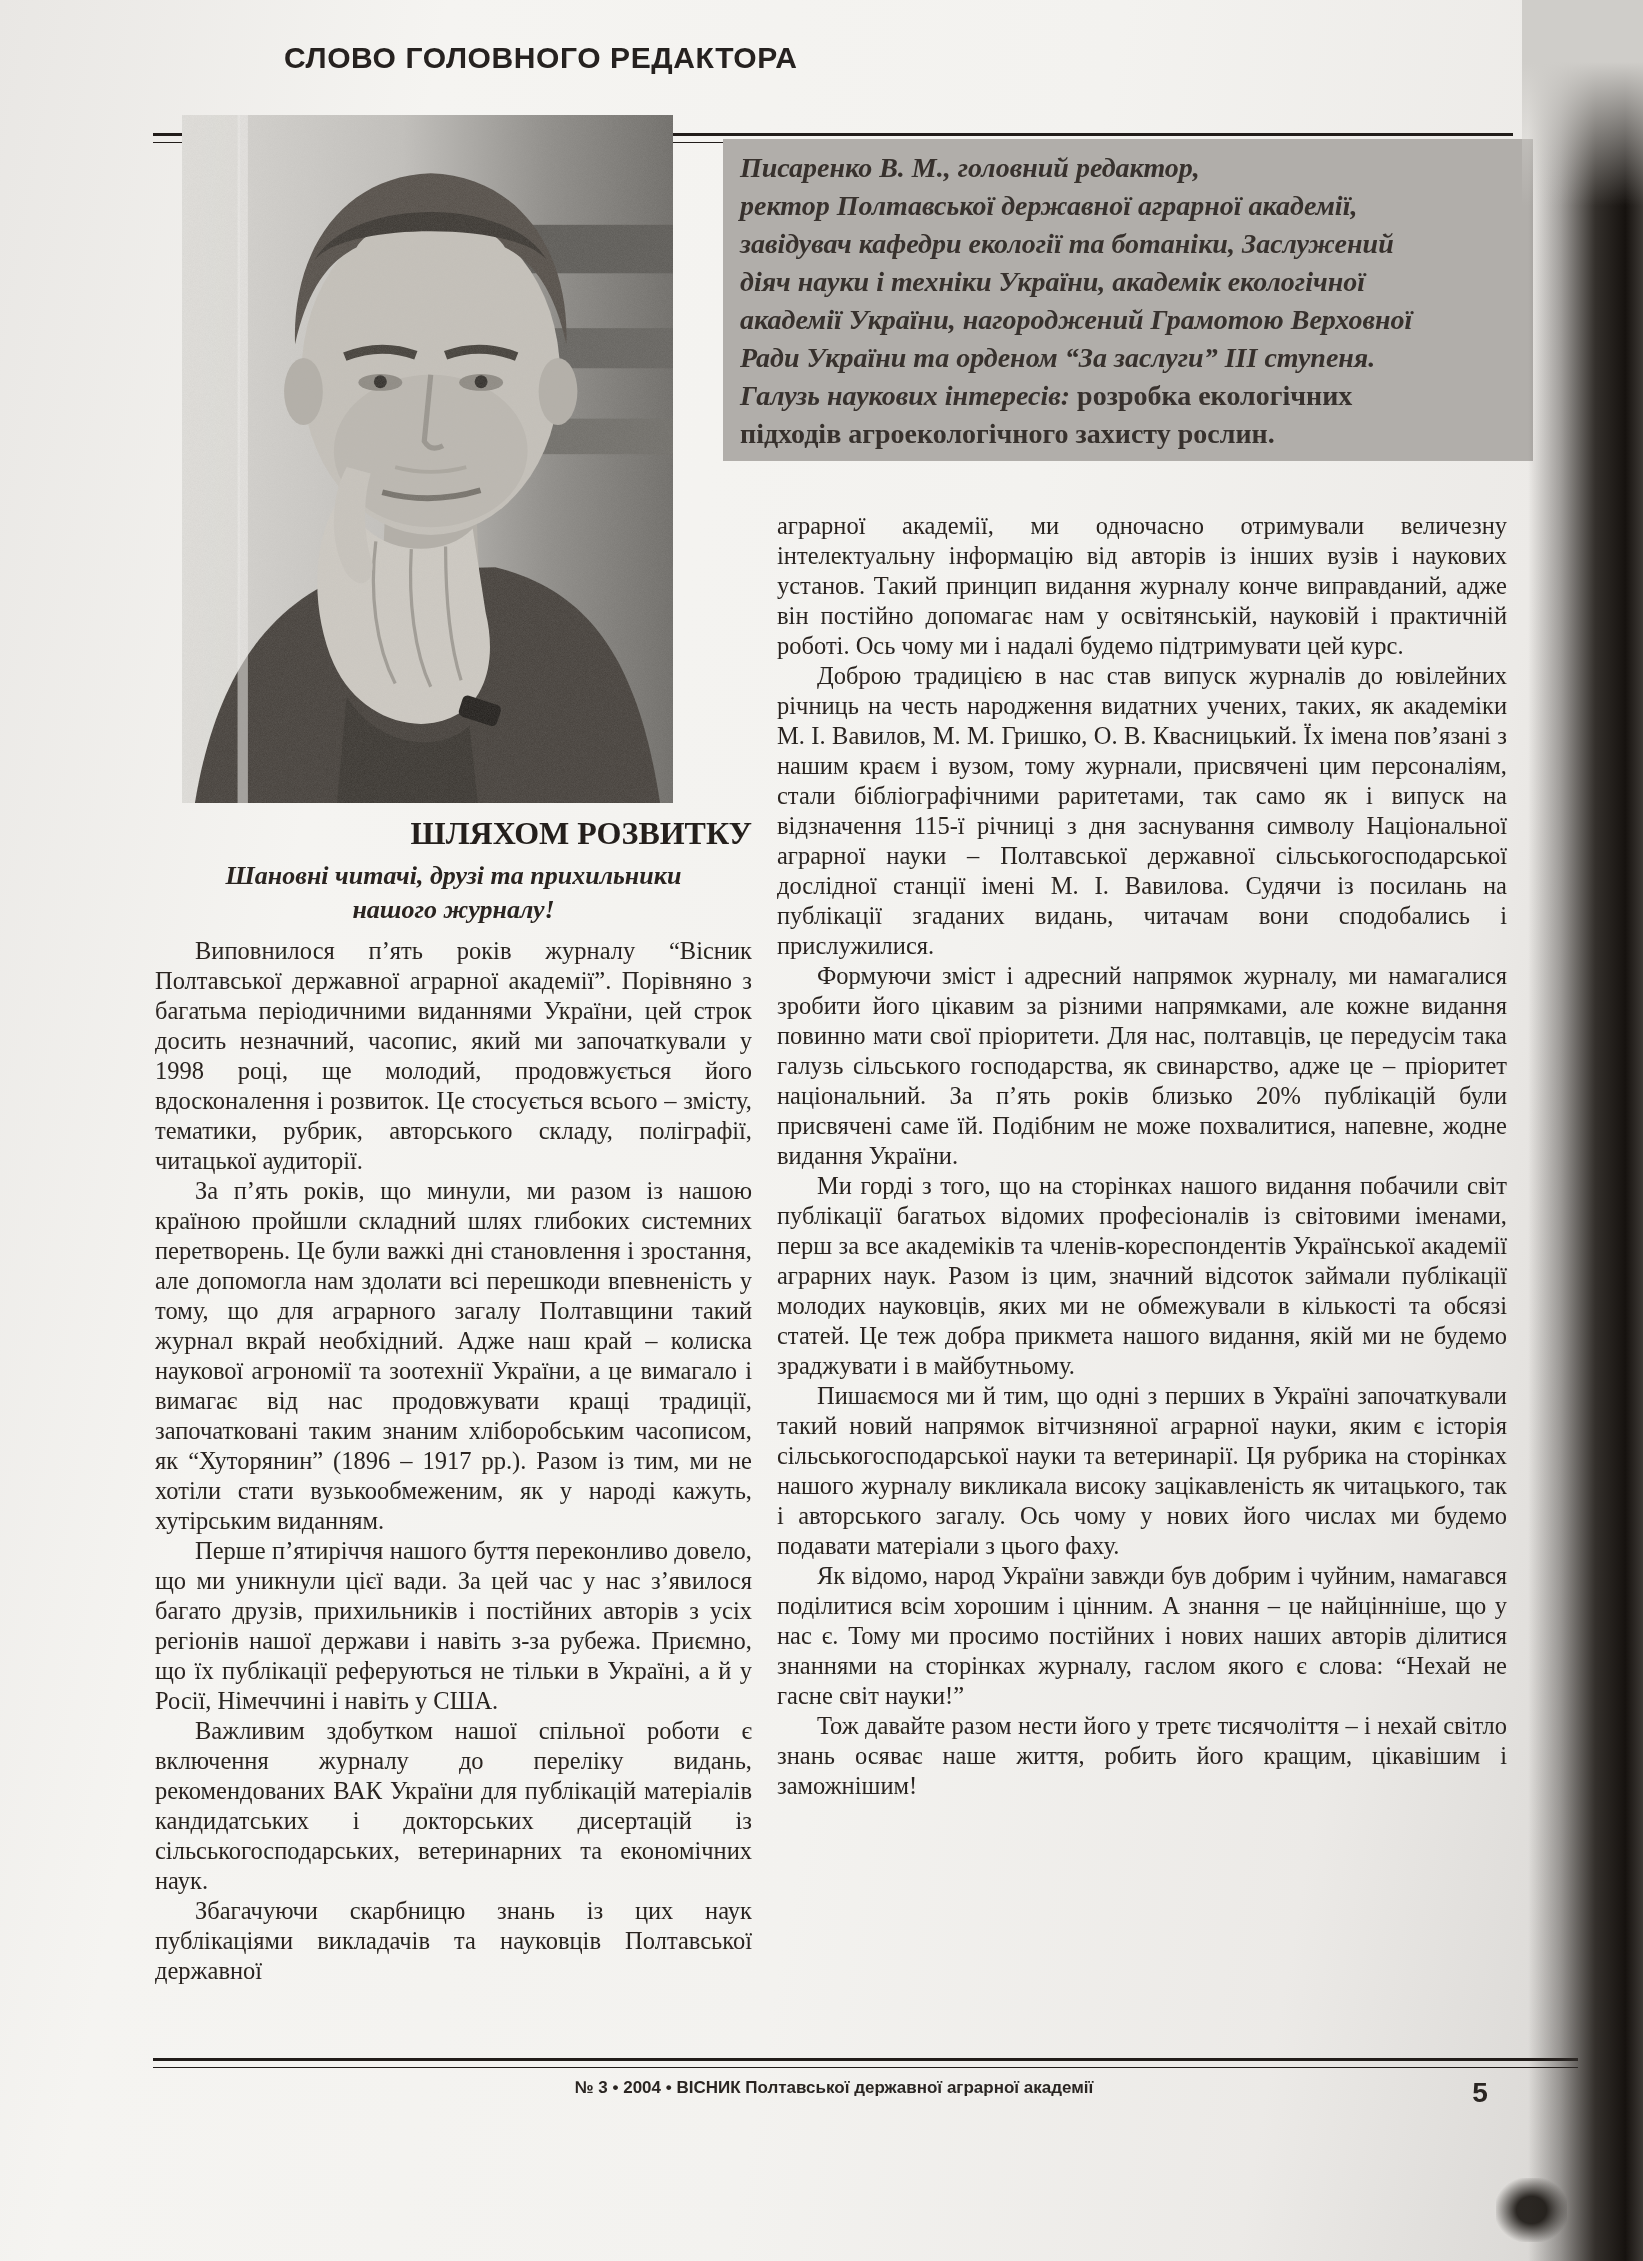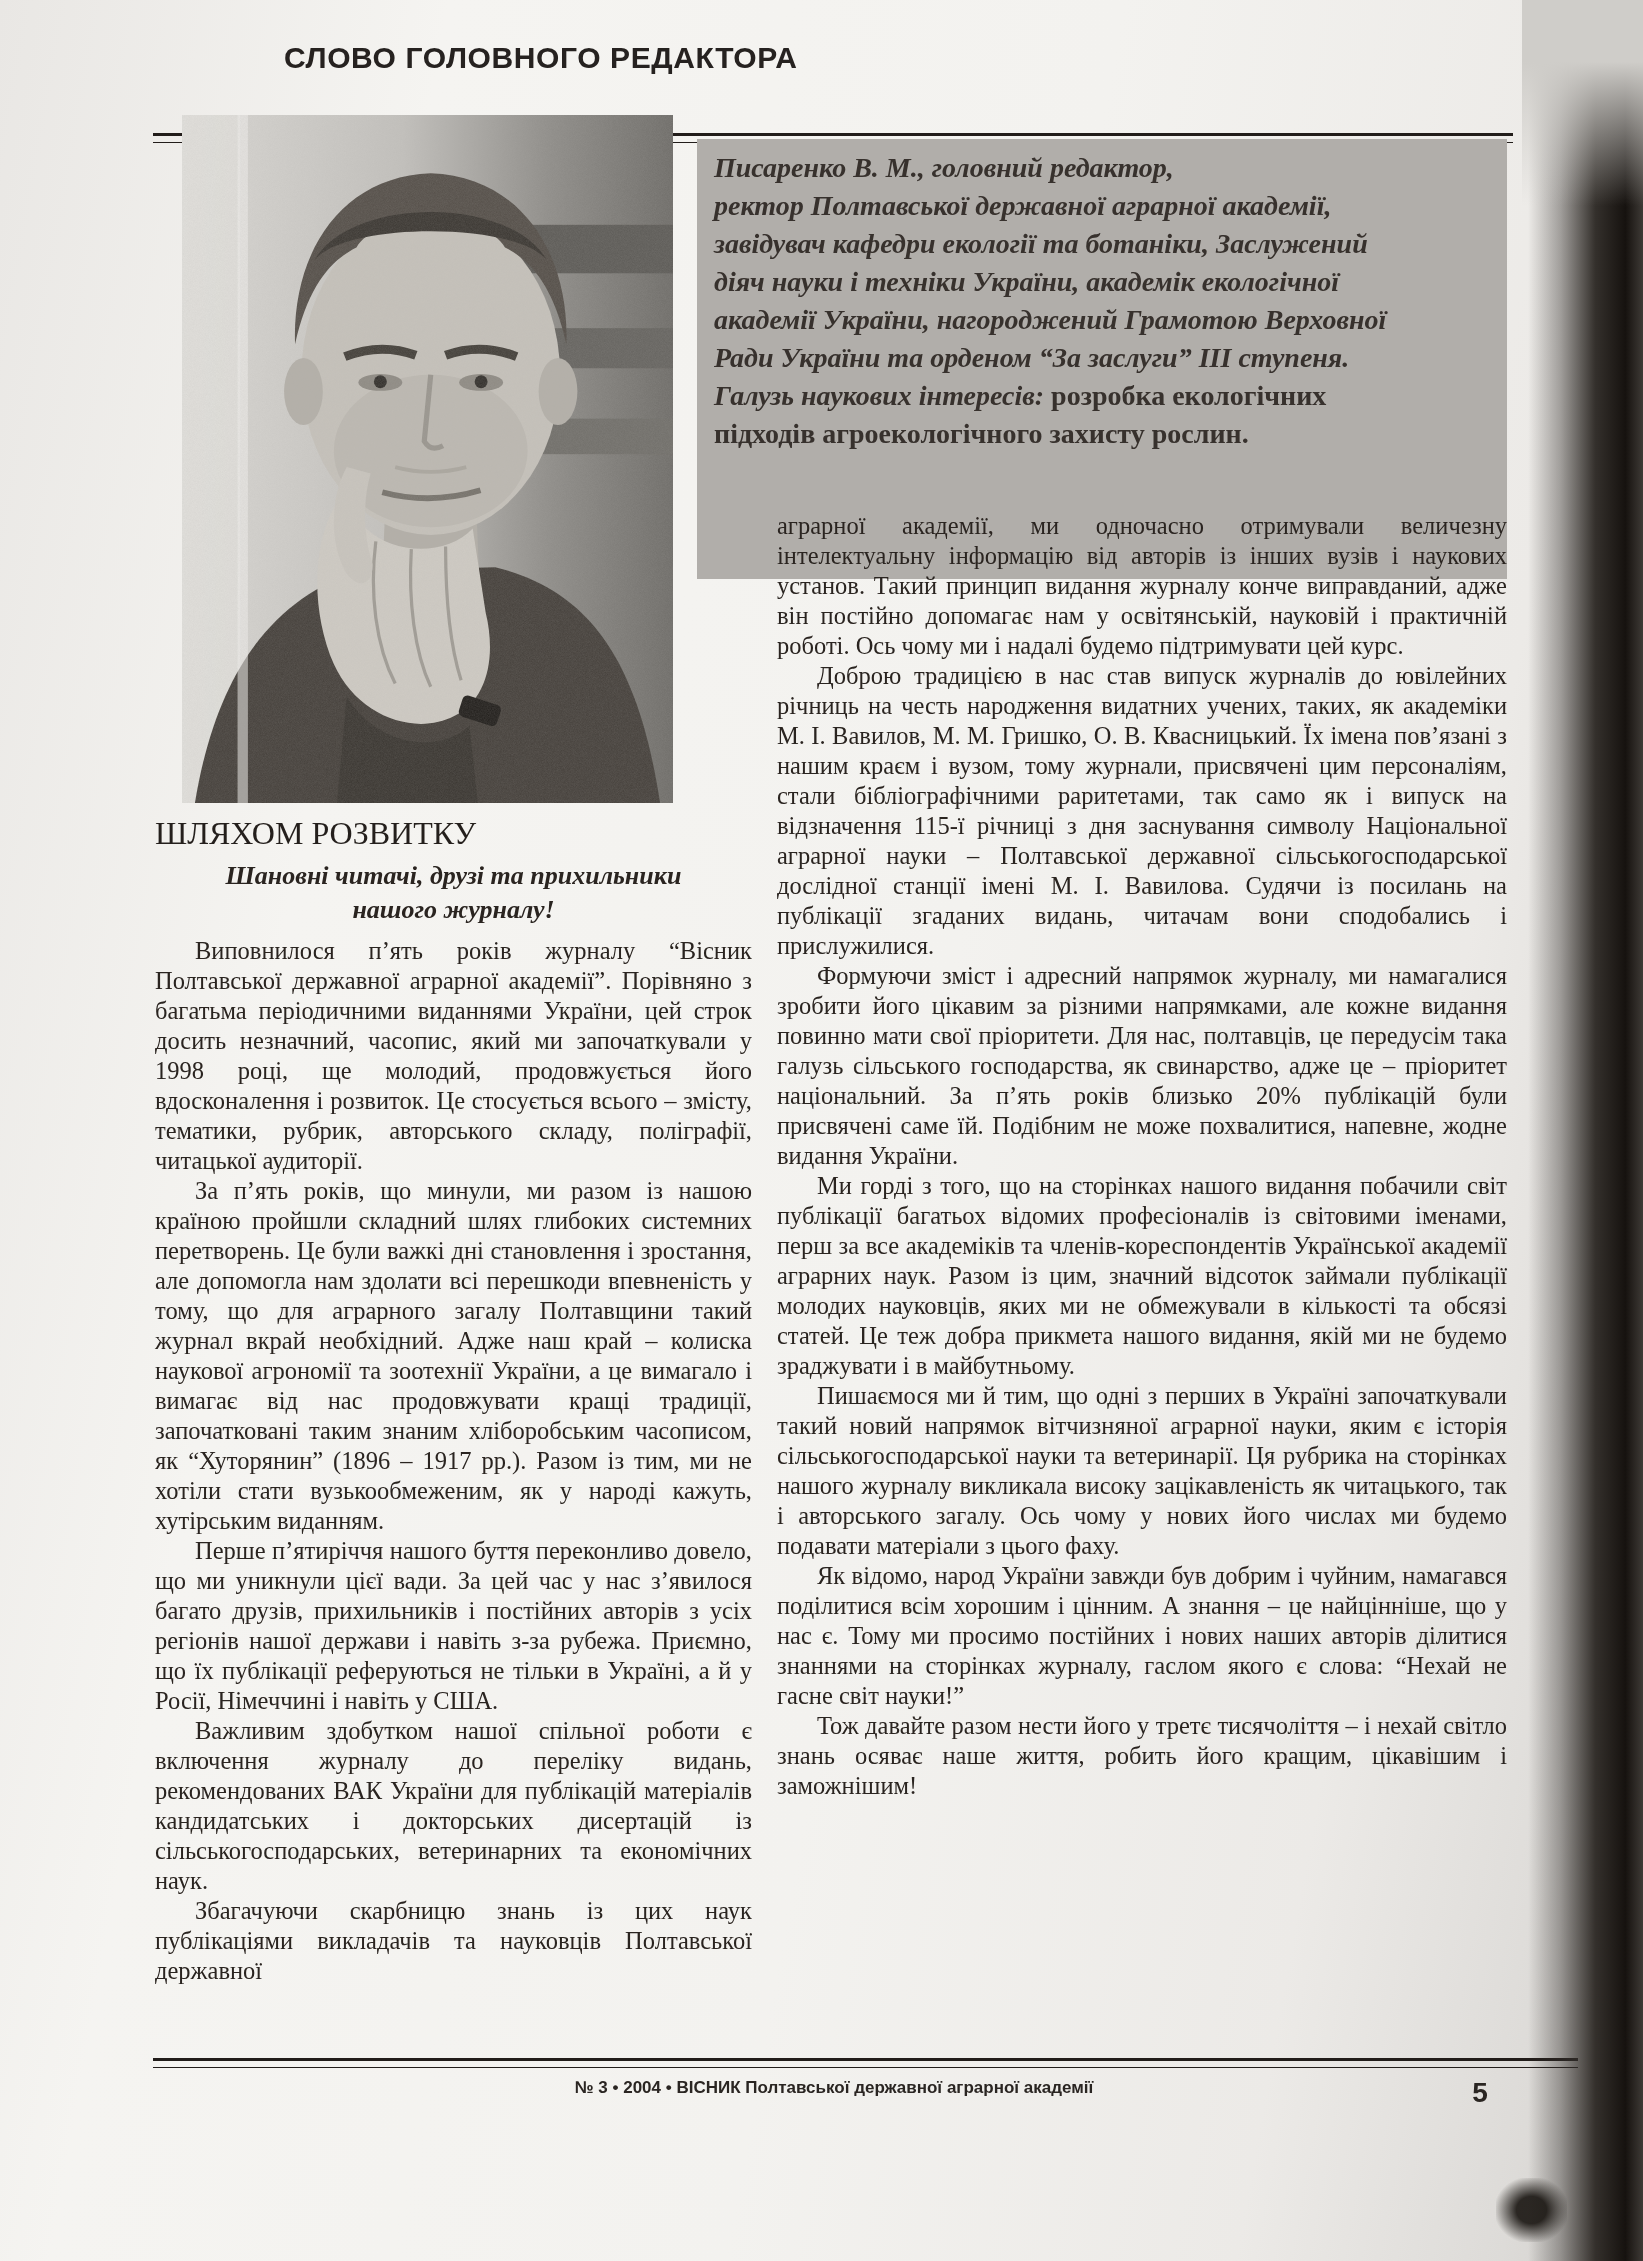--- a/index.html
+++ b/index.html
@@ -22,30 +22,30 @@
   .header-title{position:absolute;top:41px;left:284px;width:967px;text-align:left;
     font-family:"Liberation Sans",sans-serif;font-weight:bold;font-size:30px;letter-spacing:0.6px;color:#262220;}
   .rule-double{position:absolute;left:153px;width:1360px;height:5.8px;
     border-top:3.9px solid #221d1a;border-bottom:1.9px solid #221d1a;}
   #rule-top{top:133px;}
   #rule-bottom{top:2058px;width:1425px;}
   
   .portrait{position:absolute;left:182px;top:115px;width:491px;height:688px;background:#c9c6c1;}
   .portrait svg{display:block;width:100%;height:100%;}
   
-  .editor-box{position:absolute;left:697px;top:139px;width:810px;height:440px;
+  .editor-box{position:absolute;left:723px;top:139px;width:810px;height:322px;
     background:#b1aeaa;padding:10.3px 17px;box-sizing:border-box;color:#37312d;}
   .editor-box .line{font-size:28px;line-height:38px;white-space:nowrap;}
   .editor-box .bi{font-weight:bold;font-style:italic;}
   .editor-box .reg{font-weight:bold;font-style:normal;}
   
   .column{position:absolute;text-align:justify;font-size:24.5px;line-height:30px;color:#2a2420;}
   #left-col{left:155px;top:813px;width:597px;}
   #right-col{left:777px;top:511px;width:730px;}
-  .article-title{font-weight:normal;font-size:32px;line-height:40px;text-align:left;color:#241f1c;margin:0 0 6.4px 0;}
+  .article-title{font-weight:bold;font-size:32px;line-height:40px;text-align:right;color:#241f1c;margin:0 0 6.4px 0;}
   .greeting{font-weight:bold;font-style:italic;font-size:26px;line-height:34px;text-align:center;margin:3.9px 26px 9px 26px;}
   .column p{margin:0;text-indent:40px;}
   .column p.no-indent{text-indent:0;}
   
   .footer-issue{position:absolute;top:2078px;left:170px;width:1328px;text-align:center;
     font-family:"Liberation Sans",sans-serif;font-weight:bold;font-size:17px;color:#2a2522;}
   .footer-page{position:absolute;top:2077px;left:1454px;width:52px;text-align:center;
     font-family:"Liberation Sans",sans-serif;font-weight:bold;font-size:28px;color:#2a2522;}
 </style>
 </head>

